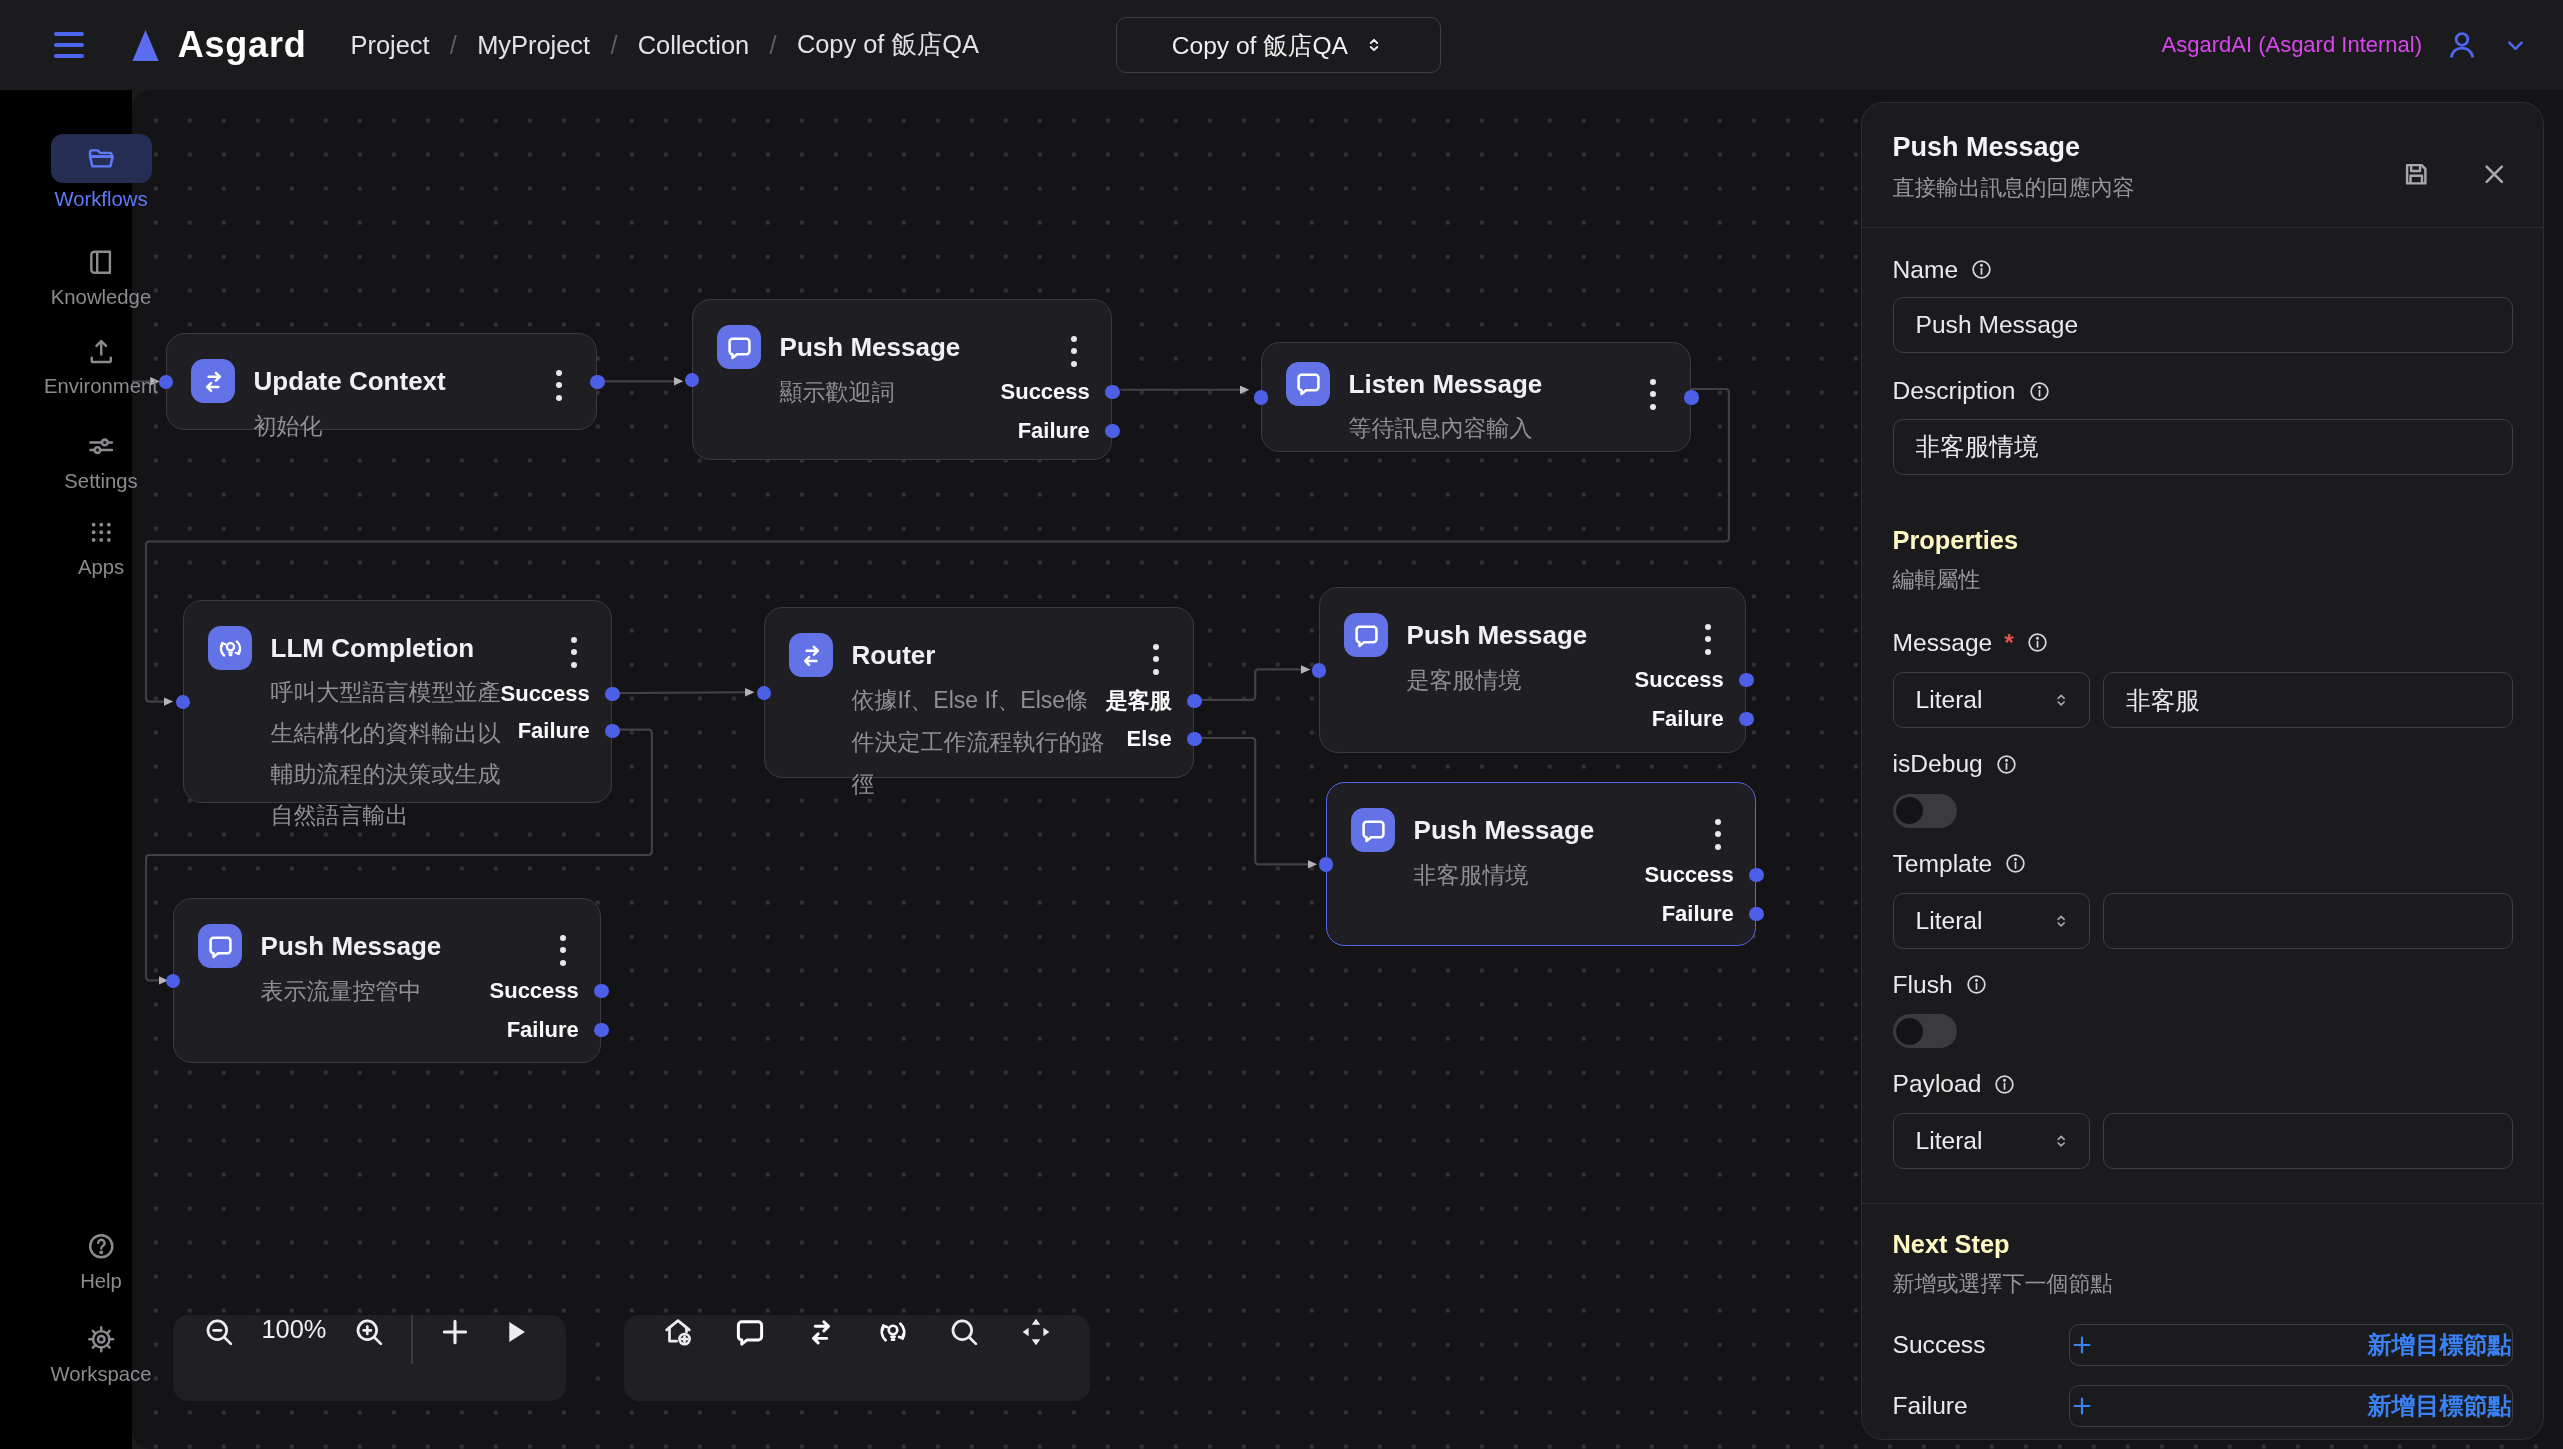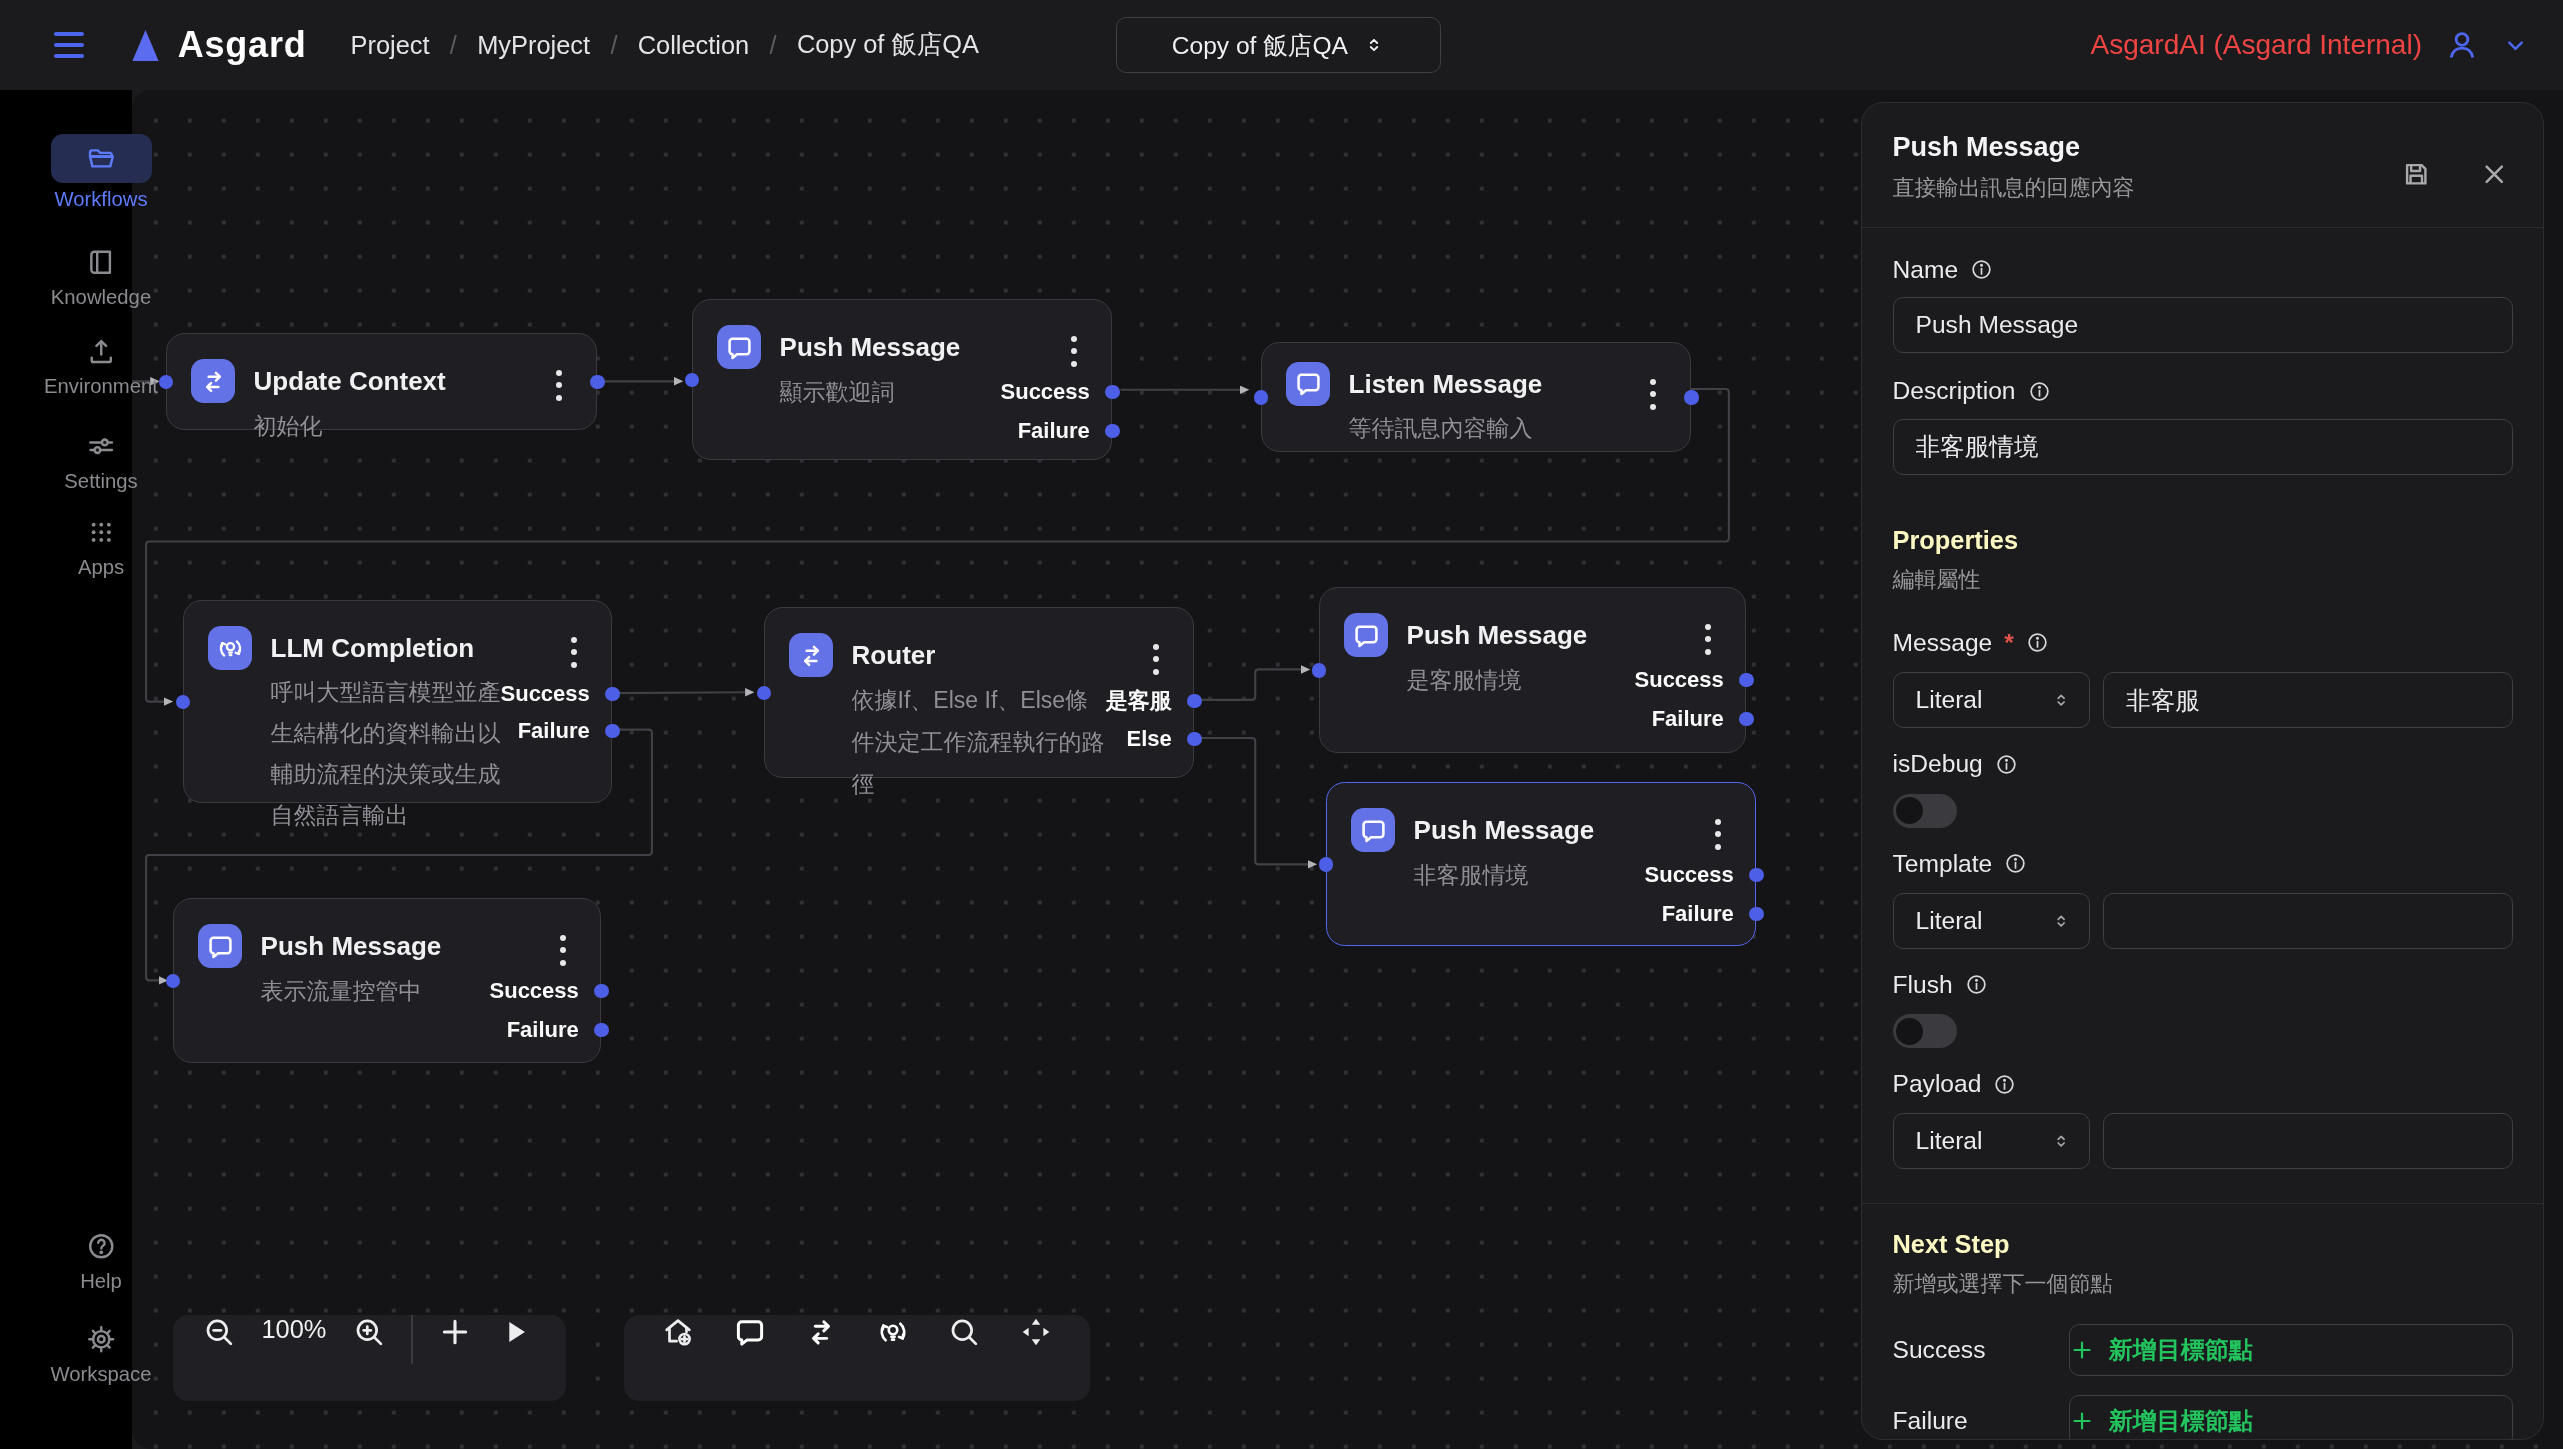--- a/index.html
+++ b/index.html
@@ -39,21 +39,21 @@
   .logo { display:flex; align-items:center; gap:13.6px; margin-left:36px; }
   .logo svg { width:37px; height:37px; }
   .logo-text { font-size:36px; font-weight:700; letter-spacing:0.8px; color:#fff; }
   .crumbs { display:flex; align-items:center; gap:20.3px; margin-left:44px; font-size:25.4px; color:#e3e3e6; }
   .crumbs .sep { color:#5d5d62; }
   .wf-select { position:absolute; left:1116px; top:17px; width:325px; height:56px;
     border:1.7px solid #3f3f44; border-radius:10.2px; display:flex; align-items:center;
     justify-content:center; gap:15.3px; font-size:24.6px; color:#f0f0f2; }
   .wf-select svg { width:22px; height:22px; }
   .account { position:absolute; right:34px; top:0; height:90px; display:flex; align-items:center; gap:22px; }
-  .account-name { font-size:28px; color:#ef4444; }
+  .account-name { font-size:22px; color:#d946ef; }
   .account svg { width:36px; height:36px; }
 
   
   .sidebar { position:absolute; left:0; top:90px; width:132px; bottom:0; background:#000000;padding-left:35px; }
   .side-item { position:absolute; width:100%; text-align:center; color:#8b8b90; }
   .side-item .pill { width:101px; height:49px; margin:0 auto; border-radius:12px;
     display:flex; align-items:center; justify-content:center; }
   .side-item svg { width:30.5px; height:30.5px; }
   .side-item .lbl { display:block; font-size:20.3px; margin-top:5.1px; }
   .side-item.active { color:#5d7bfa; }
@@ -93,23 +93,23 @@
   .select { width:197px; height:56px; border:1.7px solid #3f3f44; border-radius:10.2px; flex:none;
     display:flex; align-items:center; justify-content:space-between; padding:0 17px 0 22px;
     font-size:24.6px; color:#eceee F0; color:#ececef; }
   .select svg { width:20.3px; height:20.3px; color:#a7a7ab; }
   .field-row .f-input { margin-top:0; flex:1; }
   .toggle { margin-top:15.3px; width:64px; height:34px; border-radius:17px; background:#3b3b3f; position:relative; }
   .toggle .knob { position:absolute; left:3.4px; top:3.4px; width:27px; height:27px; border-radius:50%; background:#141417; }
   .next-step { margin-top:34px; border-top:1.7px solid #2b2b2e; padding:25.4px 30.5px 0; }
   .ns-row { margin-top:25.4px; display:flex; align-items:center; }
   .ns-label { width:176px; font-size:24.6px; color:#eaeaec; }
-  .ns-btn { flex:1; height:52px; border:1.7px solid #3f3f44; border-radius:10.2px;
-    display:flex; align-items:center; justify-content:flex-start; gap:15.3px;
-    font-size:24px; font-weight:600; color:#22c55e; }
+  .ns-btn { flex:1; height:42px; border:1.7px solid #3f3f44; border-radius:10.2px;
+    display:flex; align-items:center; justify-content:space-between; gap:15.3px;
+    font-size:24px; font-weight:600; color:#3b82f6; }
   .ns-btn svg { width:24px; height:24px; }
 </style>
 </head>
 <body>
 
 <svg width="0" height="0" style="position:absolute">
   <defs>
     <g id="i-swap" fill="none" stroke="#fff" stroke-width="2.1" stroke-linecap="round" stroke-linejoin="round">
       <path d="M8 8h9"></path>
         <path d="M14 4.8L17.2 8 14 11.2"></path>

